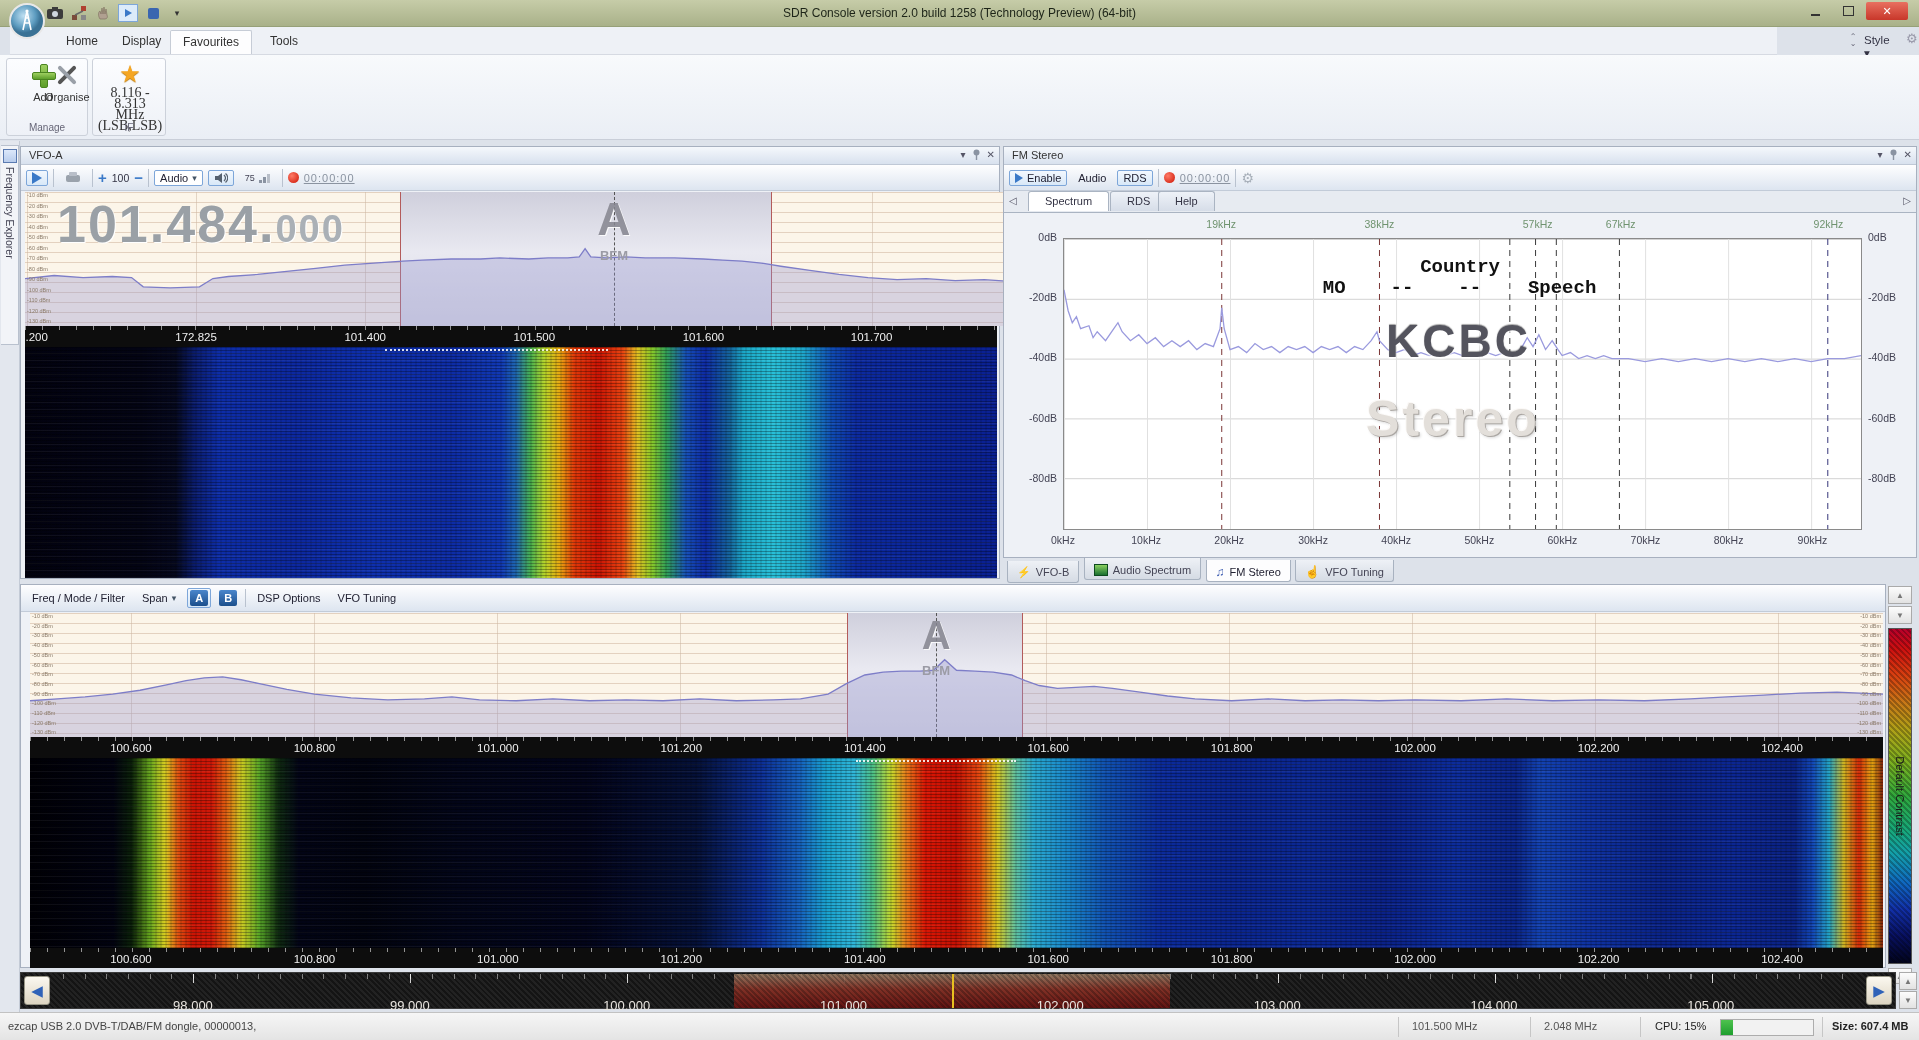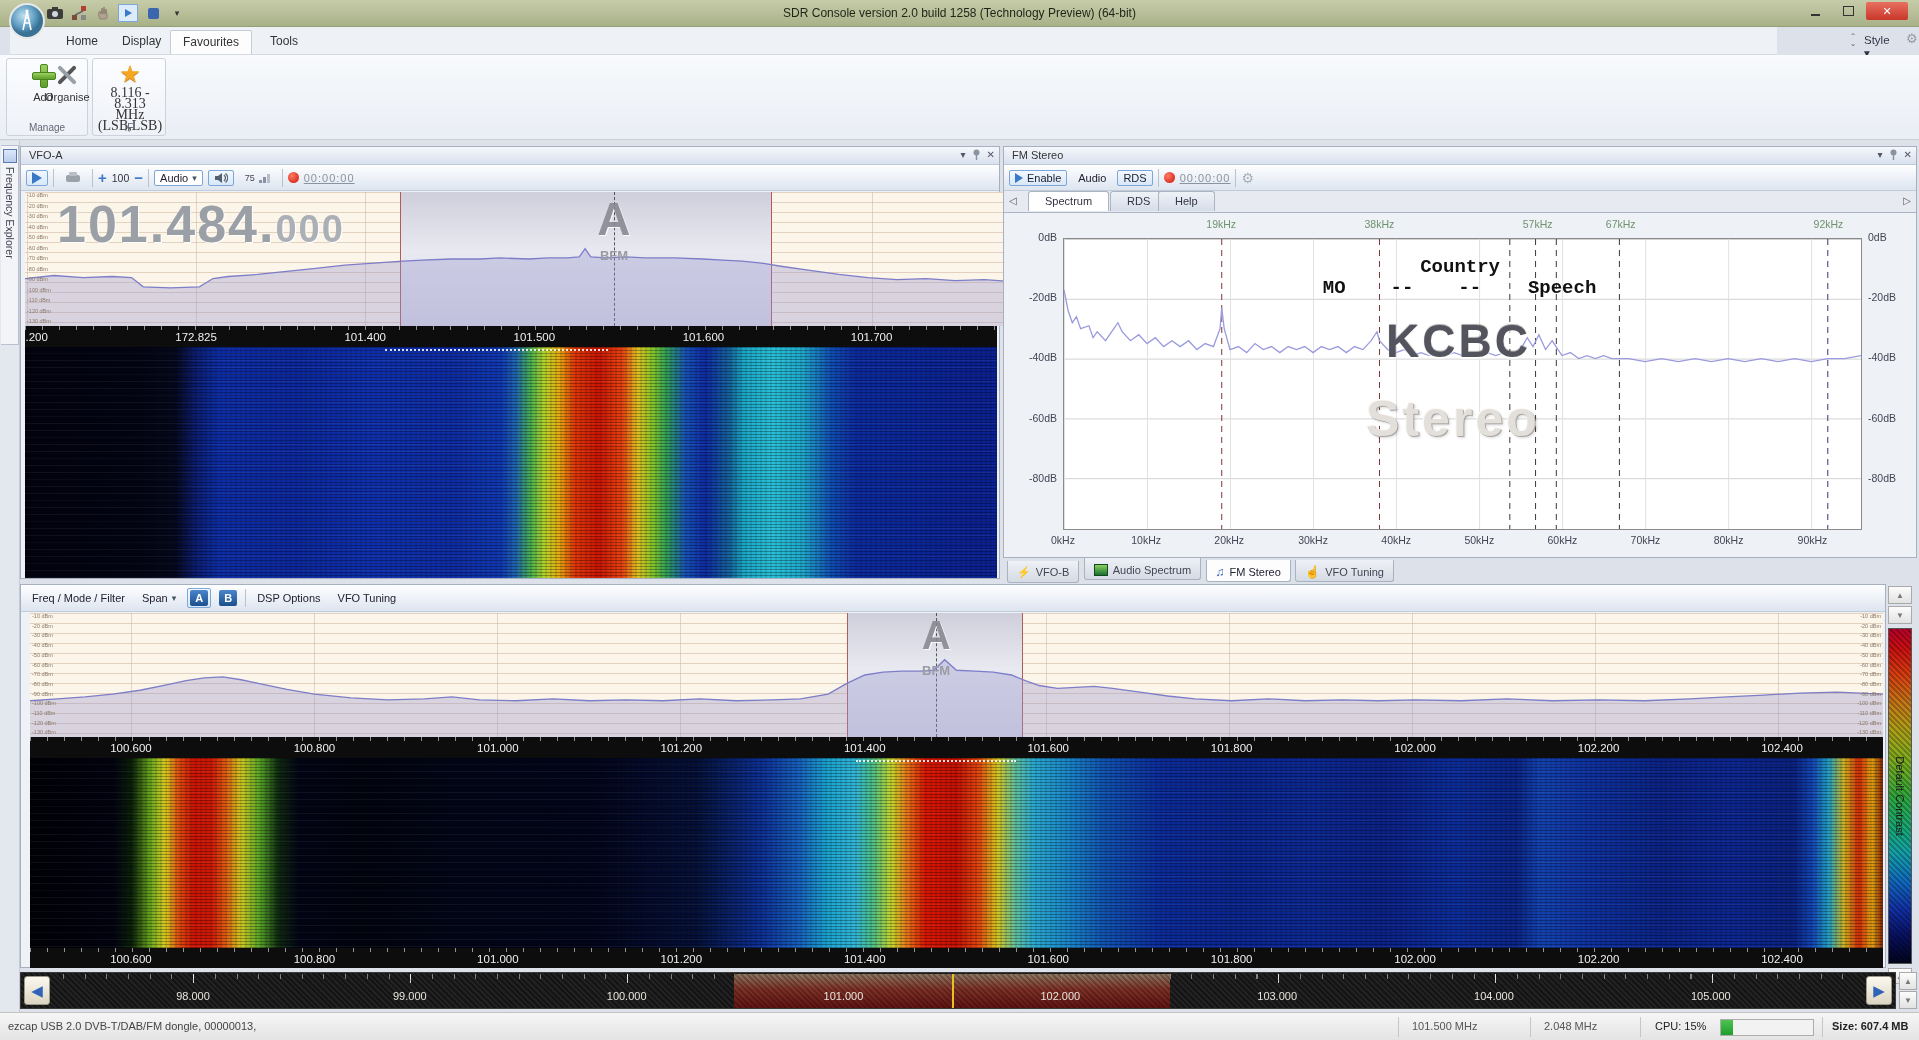--- a/index.html
+++ b/index.html
@@ -68,21 +68,21 @@
   .ycol.rt .tky{right:auto;left:4px;}
   .rdstxt{font-family:"Liberation Mono",monospace;font-size:19px;color:#111;font-weight:bold;}
   .kcbc{font-size:46px;font-weight:bold;color:#54545e;letter-spacing:3px;text-shadow:0 2px 2px rgba(255,255,255,.8),0 -1px 1px rgba(0,0,0,.35);}
   .stereo{font-size:50px;font-weight:bold;color:#e3dfda;letter-spacing:3px;text-shadow:1px 1px 0 #aaa6a2,-1px -1px 0 #fbf9f7,2px 2px 3px rgba(0,0,0,.15);}
   
   .btab{display:inline-flex;align-items:center;gap:5px;height:19px;padding:2px 9px 0;font-size:11px;color:#445;background:linear-gradient(#eef1f6,#d5dbe4);border:1px solid #a8b2c0;border-top:none;border-radius:0 0 3px 3px;}
   .btab.active{background:#fdfdfe;color:#223;}
   
   .navbar{background:#141414;background-image:repeating-linear-gradient(45deg,rgba(255,255,255,.06) 0 2px,transparent 2px 4px);border:1px solid #3a3a3a;}
   .navscale{background-image:repeating-linear-gradient(90deg,rgba(255,255,255,.8) 0 1px,transparent 1px 217px),repeating-linear-gradient(90deg,rgba(255,255,255,.45) 0 1px,transparent 1px 21.7px);background-size:100% 9px,100% 5px;background-repeat:no-repeat;background-position:138px 0,8px 0;}
-  .navscale .tk{position:absolute;top:16px;transform:translateX(-50%);font-size:11px;color:#e8e4de;}
+  .navscale .tk{position:absolute;top:24px;transform:translateX(-50%);font-size:13px;color:#e8e4de;}
   .navred{top:0;bottom:0;background:linear-gradient(180deg,#9a8068 0%,#8a3428 45%,#6a1412 100%);background-blend-mode:normal;opacity:.92;}
   .navred:after{content:"";position:absolute;inset:0;background:repeating-linear-gradient(45deg,rgba(0,0,0,.25) 0 2px,transparent 2px 4px);}
   .navbtn{background:linear-gradient(#fbf8f0,#ddd5c2);border:1px solid #9a9888;border-radius:3px;display:flex;align-items:center;justify-content:center;color:#2f62b8;font-size:15px;}
   
   .contrastbar{background-image:repeating-linear-gradient(45deg,rgba(0,0,0,.25) 0 2px,transparent 2px 4px),linear-gradient(180deg,#b8002a 0%,#cc1010 6%,#d84010 14%,#c87818 22%,#b0a018 30%,#7cb020 40%,#30a83c 50%,#18a878 60%,#14a0a8 67%,#1068c0 76%,#1230a8 84%,#081060 92%,#02041c 100%);border:1px solid #555;}
   .vt{writing-mode:vertical-rl;}
   .smallbtn{background:linear-gradient(#fcfcfc,#e2e2e2);border:1px solid #aaa;display:flex;align-items:center;justify-content:center;font-size:8px;color:#777;}
   
   .statusbar{left:0;top:1012px;width:1919px;height:28px;background:linear-gradient(#f6f6f6,#e4e4e4);border-top:1px solid #c2c2c2;font-size:11px;color:#444;}
   .ssep{position:absolute;top:4px;width:1px;height:20px;background:#c6c6c6;}

